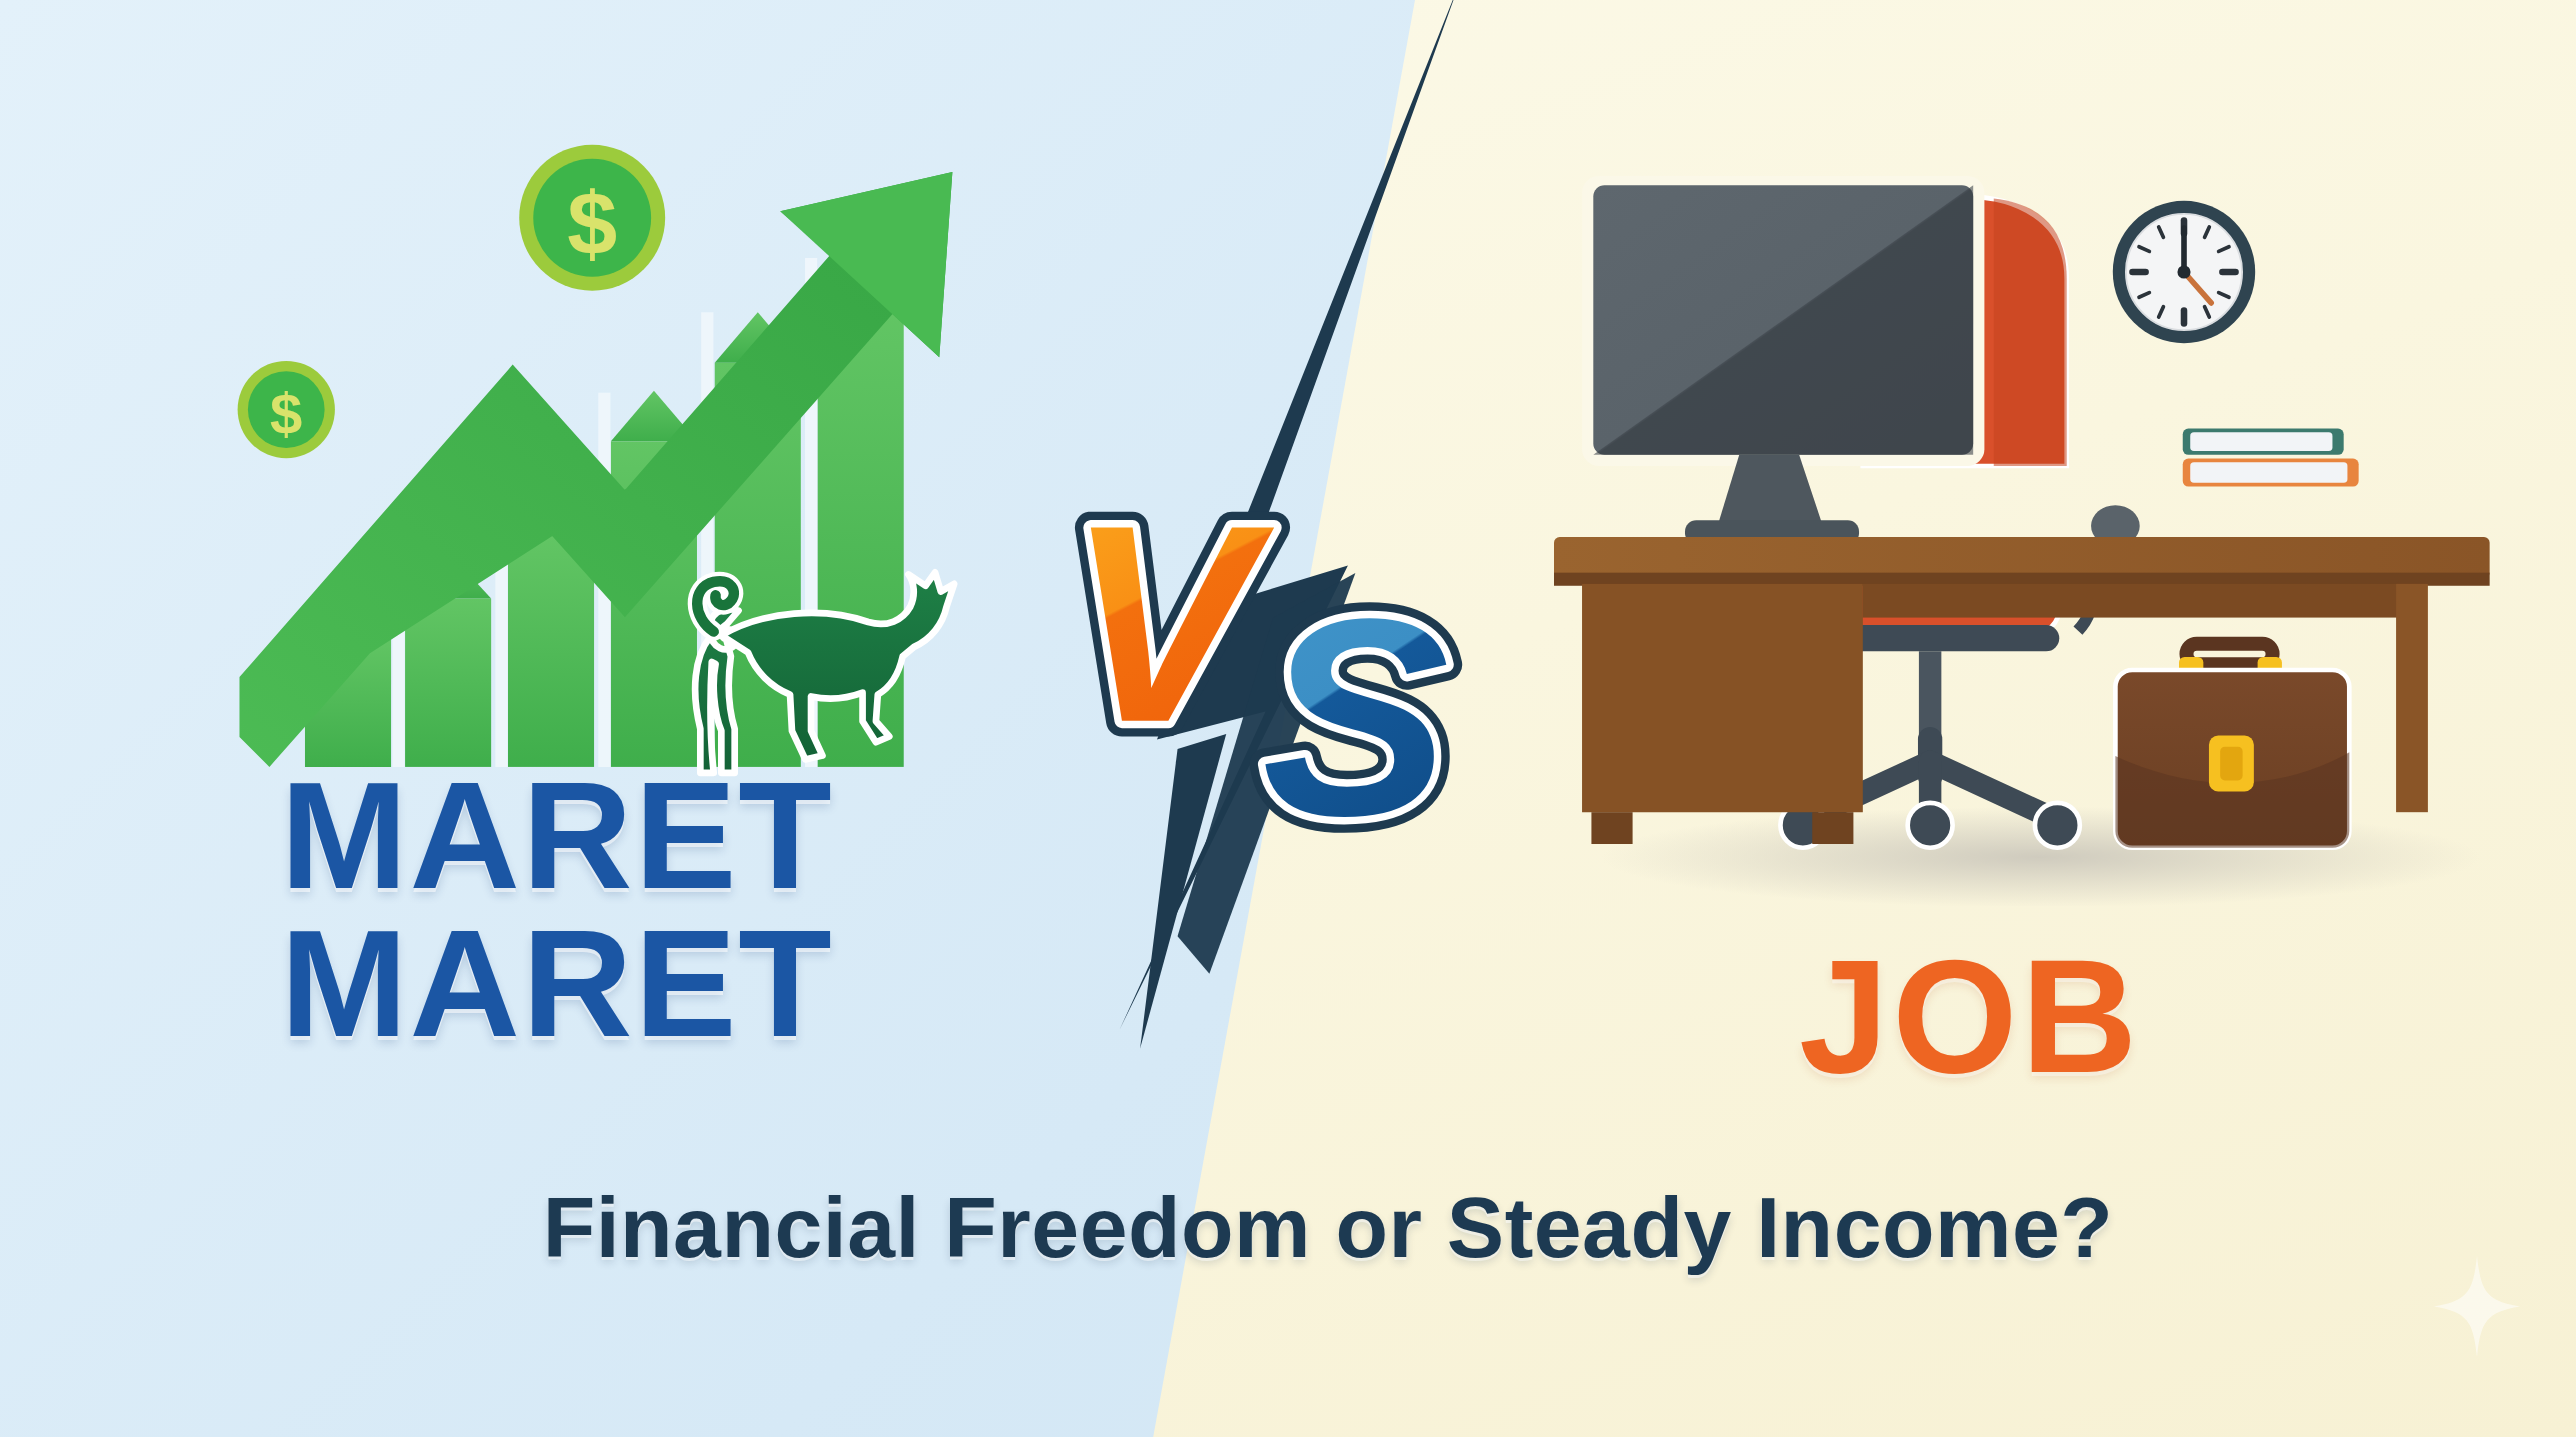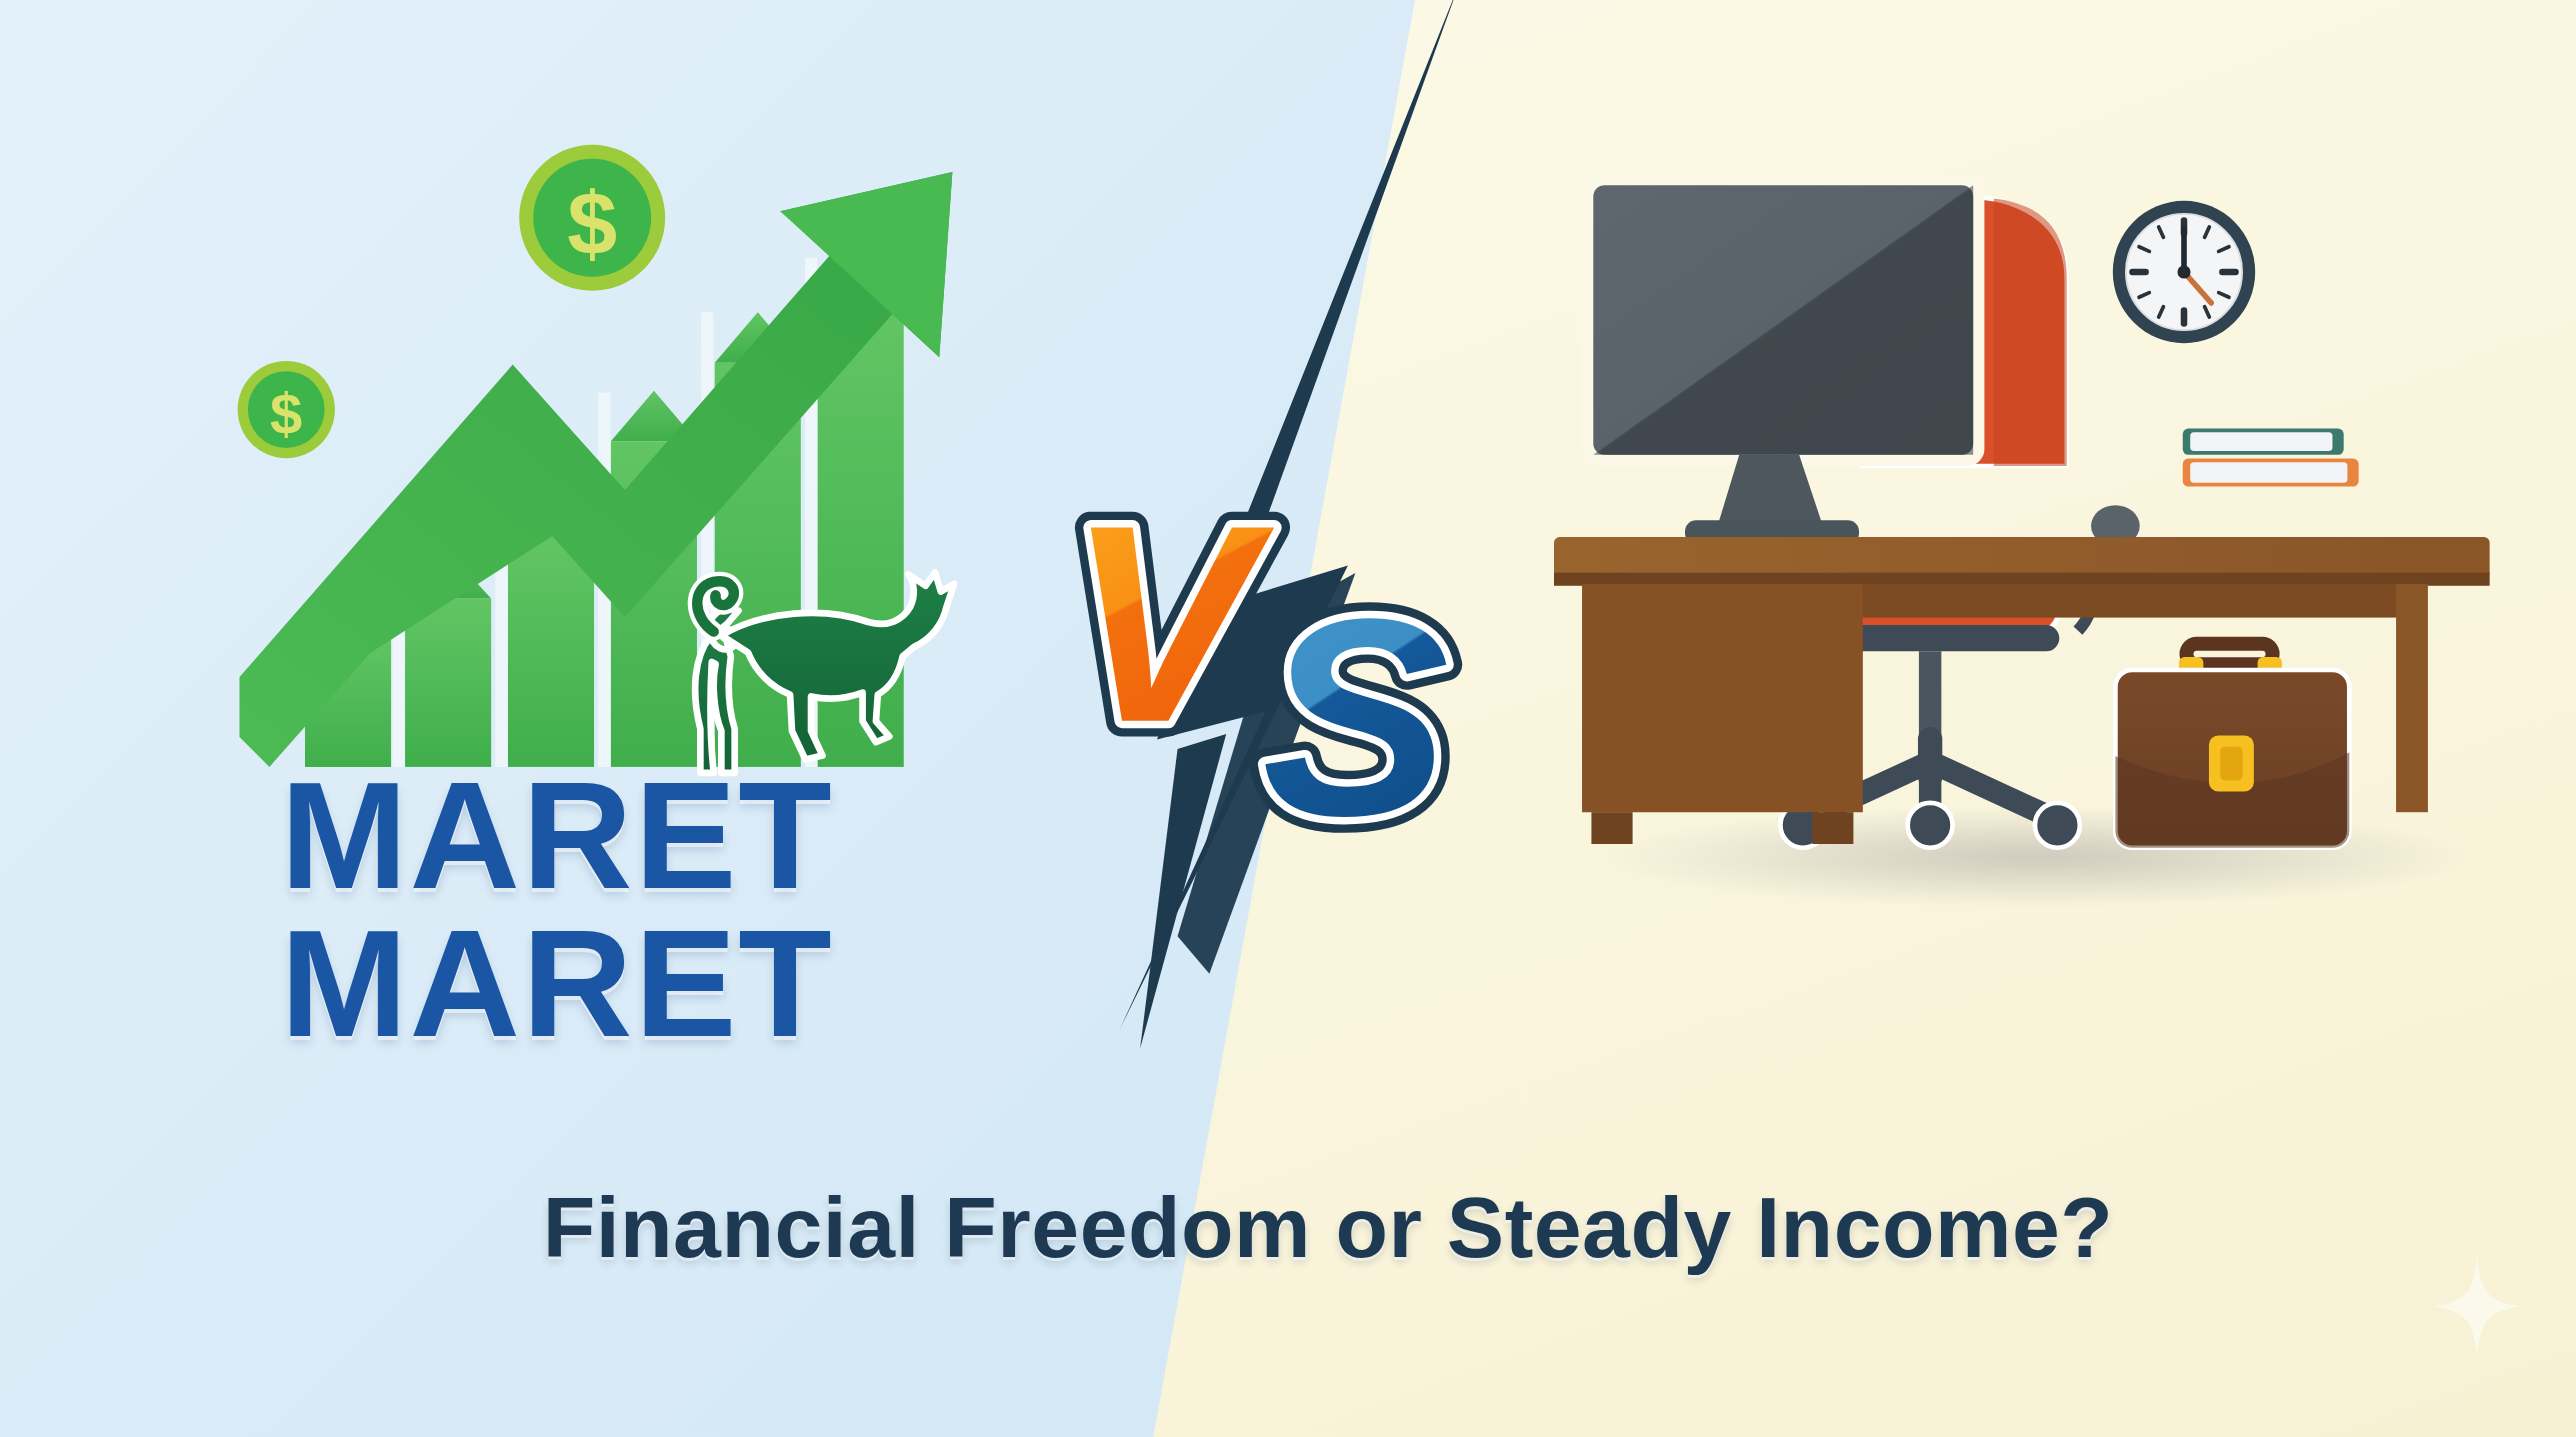--- a/index.html
+++ b/index.html
@@ -272,20 +272,21 @@
       <line x1="122" y1="143" x2="117" y2="132" stroke-width="4"></line>
       <line x1="68" y1="143" x2="73" y2="132" stroke-width="4"></line>
       <line x1="47" y1="122" x2="58" y2="117" stroke-width="4"></line>
       <line x1="47" y1="68" x2="58" y2="73" stroke-width="4"></line>
     </g>
     <line x1="95" y1="95" x2="95" y2="48" stroke="#222A30" stroke-width="6" stroke-linecap="round"></line>
     <line x1="95" y1="95" x2="124" y2="128" stroke="#C9733C" stroke-width="6" stroke-linecap="round"></line>
     <circle cx="95" cy="95" r="7" fill="#222A30"></circle>
   </svg>
 
+  <div class="right-title">JOB</div>
 
   <svg class="divider" viewBox="0 0 2752 1536" preserveAspectRatio="none">
     <path d="M1560 -20 L1322 640 L1440 604 L1196 1100 L1352 760 L1236 790 Z" fill="#1E3A4F"></path>
     <path d="M1575 -20 L1620 -20 L1360 660 L1466 622 L1215 1120 L1250 1556 L1232 1556 L1205 1090 L1360 766 L1246 800 Z" fill="#1E3A4F" opacity=".0"></path>
 
     <path d="M1258 800 L1310 784 L1218 1120 Z" fill="#1E3A4F"></path>
     <path d="M1360 660 L1448 612 L1292 1040 L1258 1000 Z" fill="#1E3A4F" opacity=".95"></path>
   </svg>
 
   <svg class="vs-badge" viewBox="0 0 560 450">

